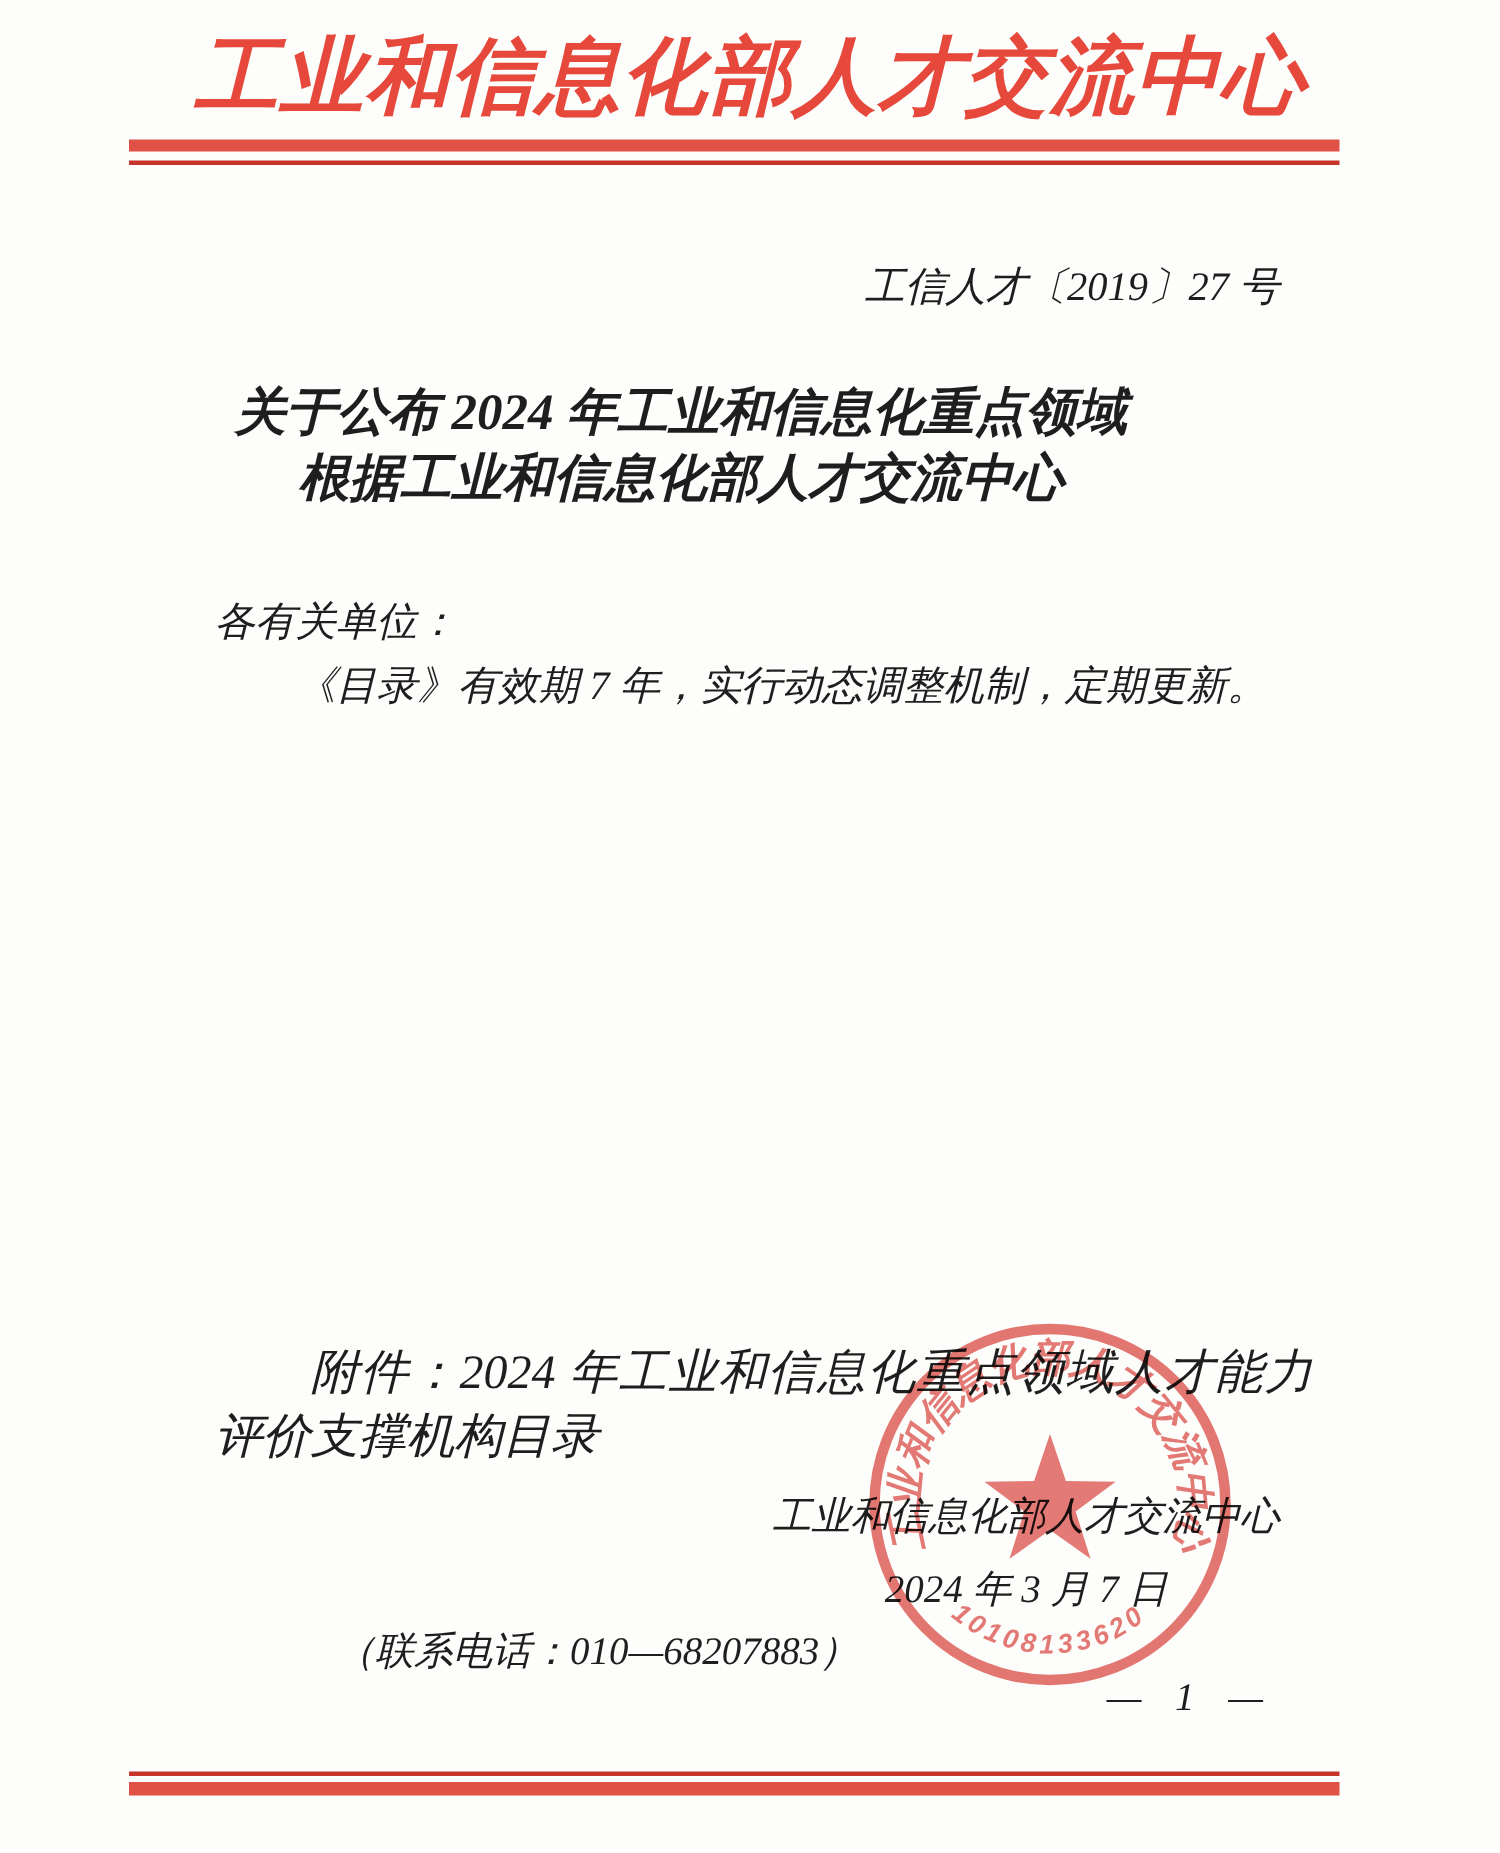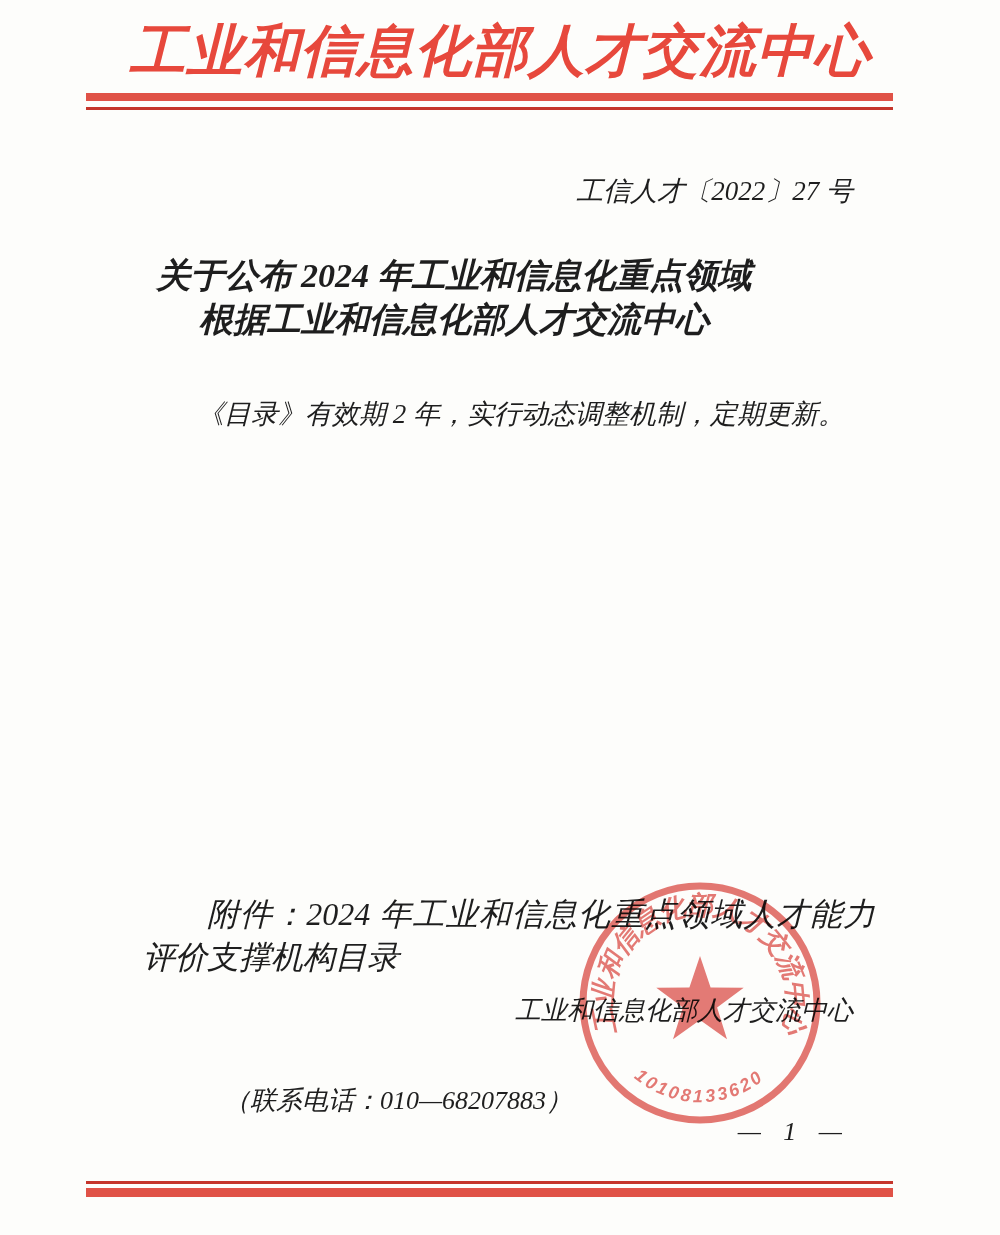--- a/index.html
+++ b/index.html
@@ -96,35 +96,37 @@
 </head>
 <body>
 
 <div class="page">
 
   <div class="org-title">工业和信息化部人才交流中心</div>
 
   <div class="rule rule-top-thick"></div>
   <div class="rule rule-top-thin"></div>
 
-  <div class="doc-number">工信人才〔2022〕27 号</div>
+  <div class="doc-number">工信人才〔2019〕27 号</div>
 
   <div class="notice-title">
     <div>关于公布 2024 年工业和信息化重点领域</div>
     <div>根据工业和信息化部人才交流中心</div>
   </div>
 
   <div class="body-block">
-    <p class="indent">《目录》有效期 2 年，实行动态调整机制，定期更新。</p>
+    <p class="salutation">各有关单位：</p>
+    <p class="indent">《目录》有效期 7 年，实行动态调整机制，定期更新。</p>
   </div>
 
   <p class="attachment-note">附件：2024 年工业和信息化重点领域人才能力评价支撑机构目录</p>
 
   <div class="signature-block">
     <div>工业和信息化部人才交流中心</div>
+    <div>2024 年 3 月 7 日</div>
   </div>
 
   <div class="contact-phone">（联系电话：010—68207883）</div>
 
   <div class="page-number">— 1 —</div>
 
   <svg class="official-seal" viewBox="-127 -126 254 252" xmlns="http://www.w3.org/2000/svg">
     <defs>
       <path id="seal-arc-top" d="M -82.7,29.9 A 88,88 0 1 1 82.7,29.9" fill="none"></path>
       <path id="seal-arc-bottom" d="M -68,74 A 101,101 0 0 0 68,74" fill="none"></path>

